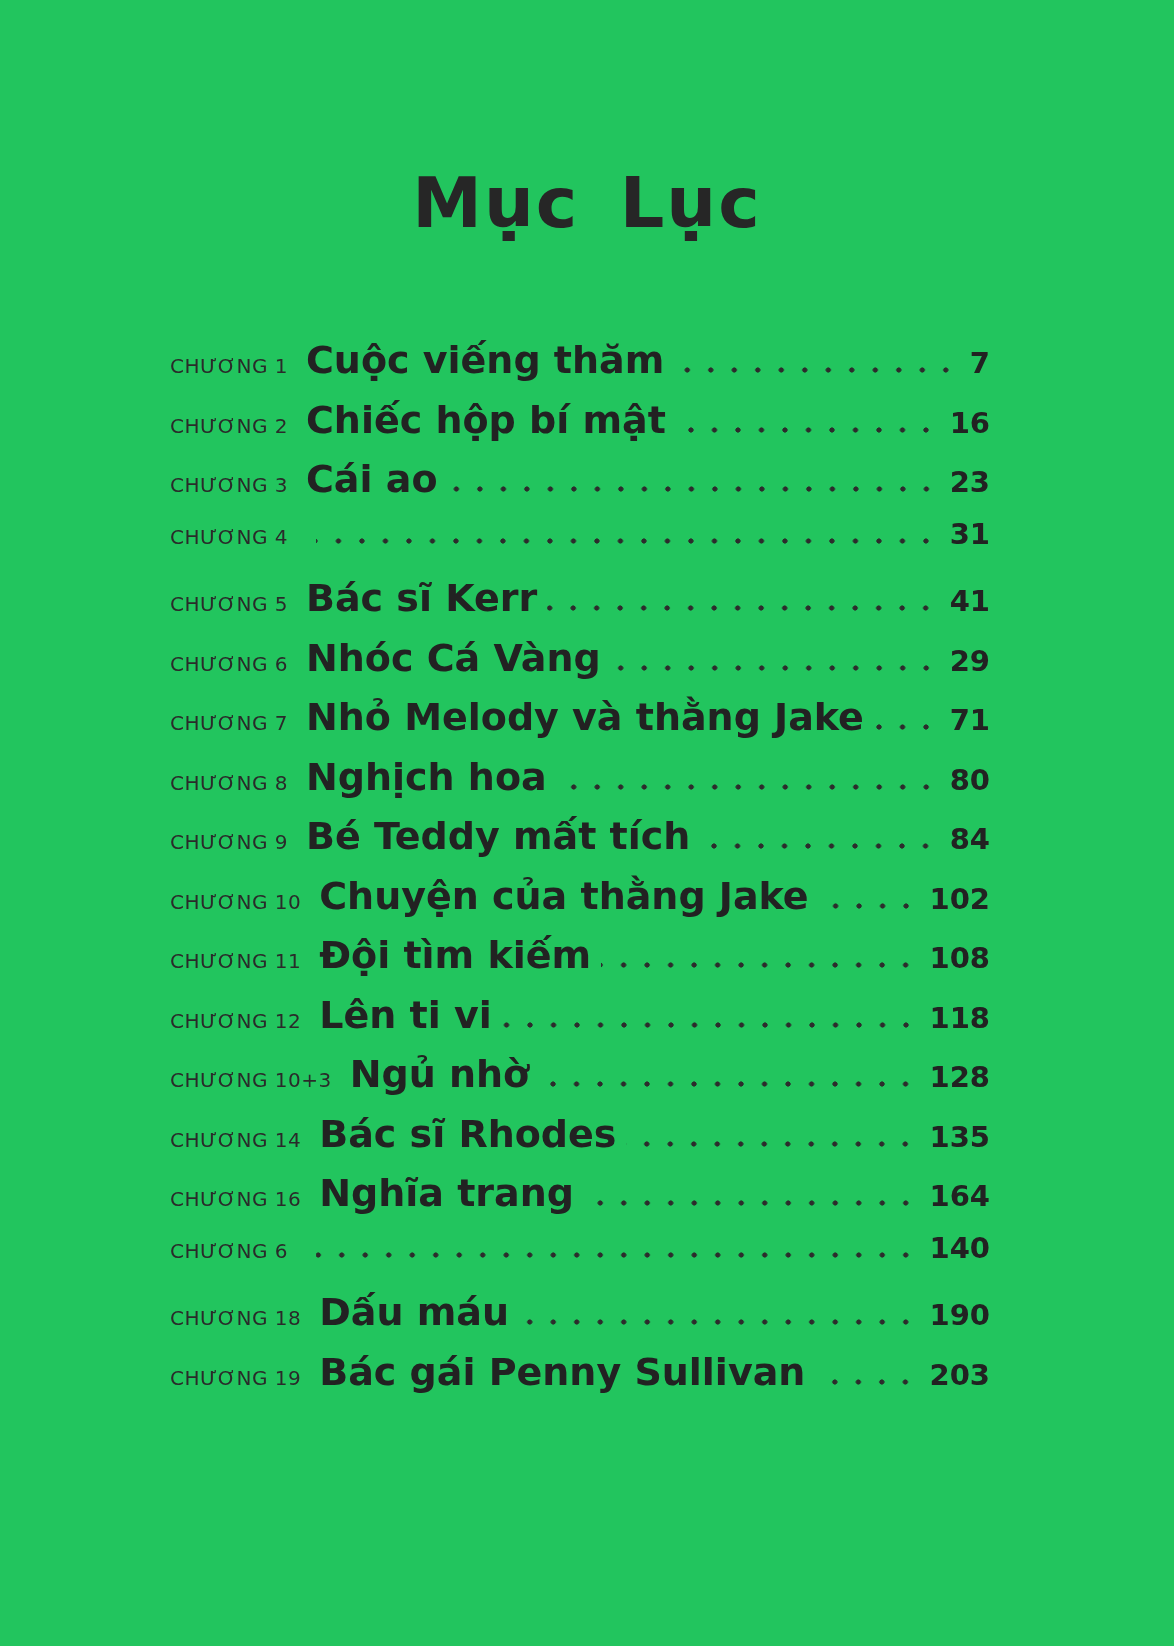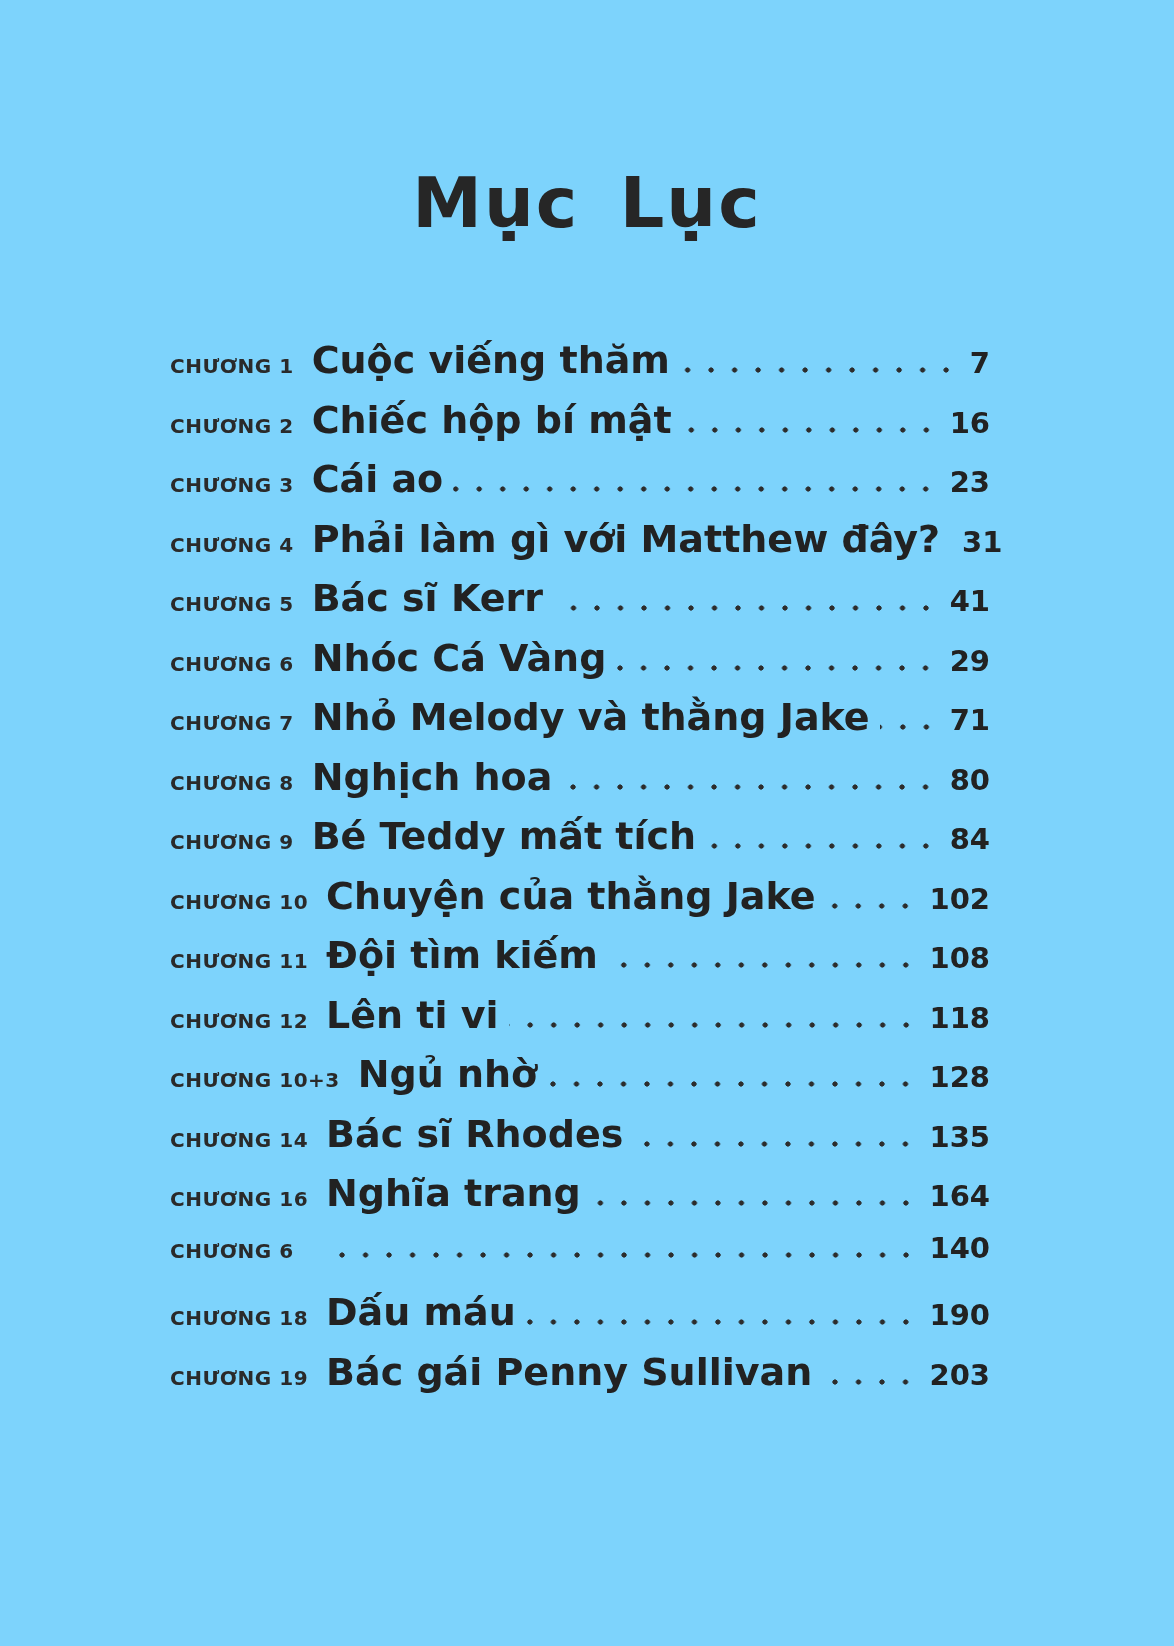--- a/index.html
+++ b/index.html
@@ -4,21 +4,21 @@
 <style>
   html, body {
     margin: 0;
     padding: 0;
     background: #ffffff;
   }
   .page {
     position: relative;
     width: 1174px;
     height: 1646px;
-    background: #7dd3fc;
+    background: #22c55e;
     overflow: hidden;
     font-family: "DejaVu Sans", sans-serif;
     color: #1f1f1f;
   }
   .title {
     margin: 168px 0 0 0;
     text-align: center;
     font-family: "DejaVu Sans", sans-serif;
     font-weight: 700;
     font-size: 70px;
@@ -37,21 +37,21 @@
   }
   .toc-row {
     height: 59.5px;
     display: flex;
     align-items: baseline;
     white-space: nowrap;
   }
   .label {
     font-family: "DejaVu Sans", sans-serif;
     font-size: 20px;
-    font-weight: 700;
+    font-weight: 400;
     letter-spacing: 0.5px;
     color: #2a2a2a;
     margin-right: 18px;
     flex: 0 0 auto;
   }
   .ctitle {
     font-family: "DejaVu Sans", sans-serif;
     font-size: 38px;
     font-weight: 700;
     color: #222222;
@@ -98,21 +98,20 @@
 
   <div class="toc-row">
     <span class="label">CHƯƠNG 3</span>
     <span class="ctitle">Cái ao</span>
     <span class="leader"></span>
     <span class="pagenum">23</span>
   </div>
 
   <div class="toc-row">
     <span class="label">CHƯƠNG 4</span>
-    <span class="ctitle">Phải làm gì với Matthew đây?</span>
     <span class="leader"></span>
     <span class="pagenum">31</span>
   </div>
 
   <div class="toc-row">
     <span class="label">CHƯƠNG 5</span>
     <span class="ctitle">Bác sĩ Kerr</span>
     <span class="leader"></span>
     <span class="pagenum">41</span>
   </div>

